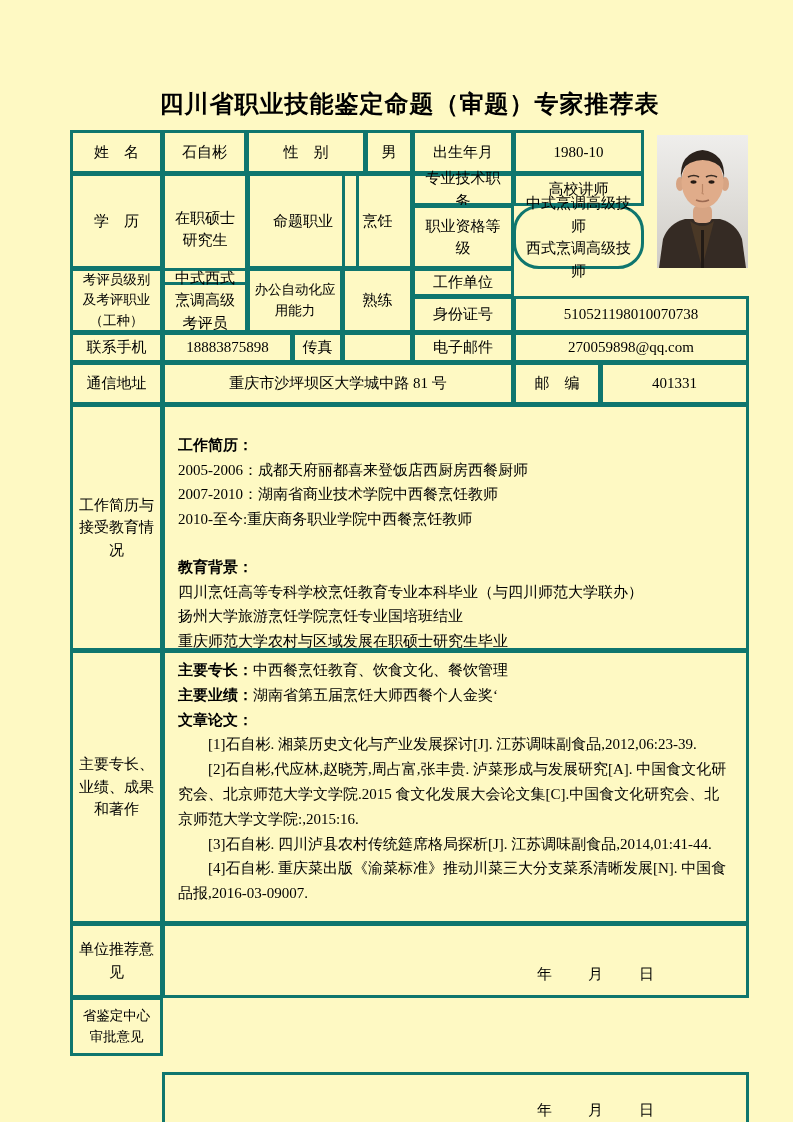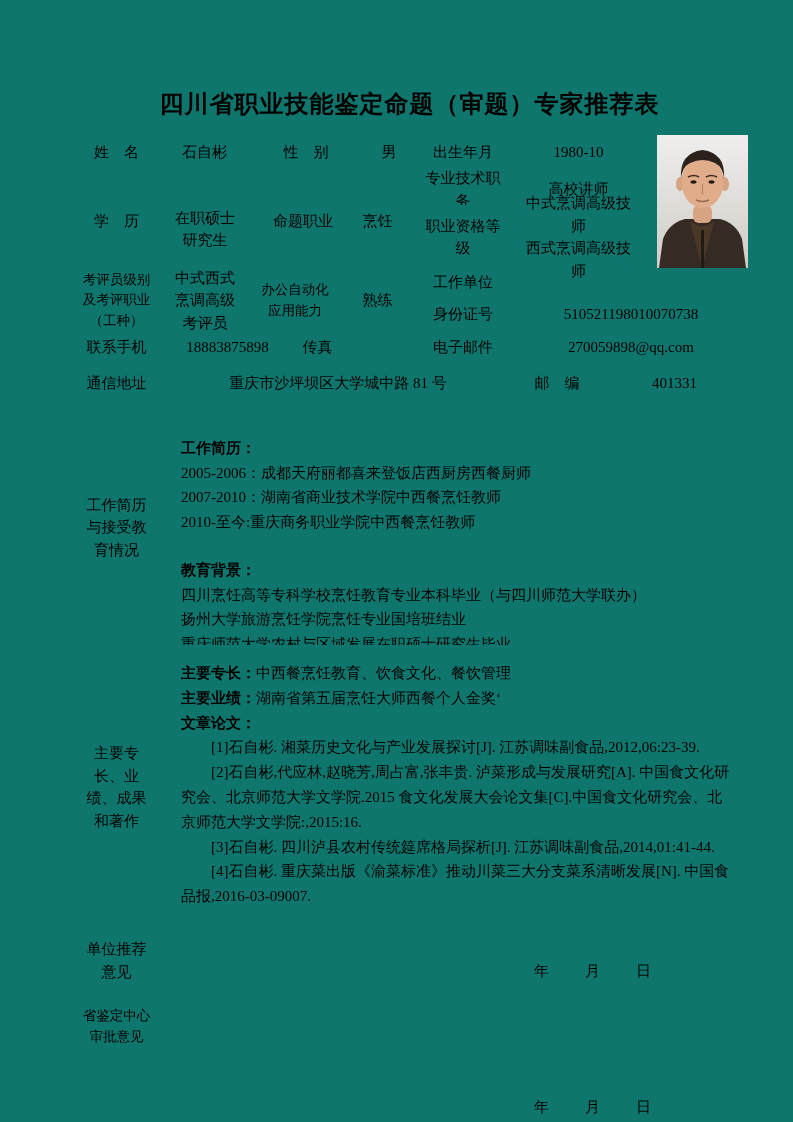--- a/index.html
+++ b/index.html
@@ -1,27 +1,27 @@
 <!DOCTYPE html>
 <html><head>
 <meta charset="utf-8">
 <style>
   html,body { margin:0; padding:0; background:#ffffff; }
   .page {
-    position:relative; width:793px; height:1122px; background:#0f766e;
+    position:relative; width:793px; height:1122px; background:#fef9c3;
     font-family:"Liberation Serif","DejaVu Serif",serif; color:#000;
     overflow:hidden;
   }
   .doc-title {
     position:absolute; left:70px; top:88px; width:679px;
     text-align:center; font-size:24px; font-weight:bold; letter-spacing:1px;
   }
   .doc-table { position:absolute; left:70px; top:130px; width:679px; height:926px; }
   .cell {
-    position:absolute; box-sizing:border-box; border:6px solid #0f766e;
+    position:absolute; box-sizing:border-box; border:3px solid #0f766e;
     display:flex; align-items:center; justify-content:center;
     text-align:center; font-size:15px; line-height:1.5; padding:1px 4px;
     white-space:normal;
   }
   .small { font-size:13.5px; }
   .prewrap { white-space:pre-line;border-radius:26px; }
   .block {
     display:block; text-align:left; padding:0; overflow:hidden;
   }
   .content6 { padding:26px 10px 0 13px; line-height:24.5px; font-size:15px; }

